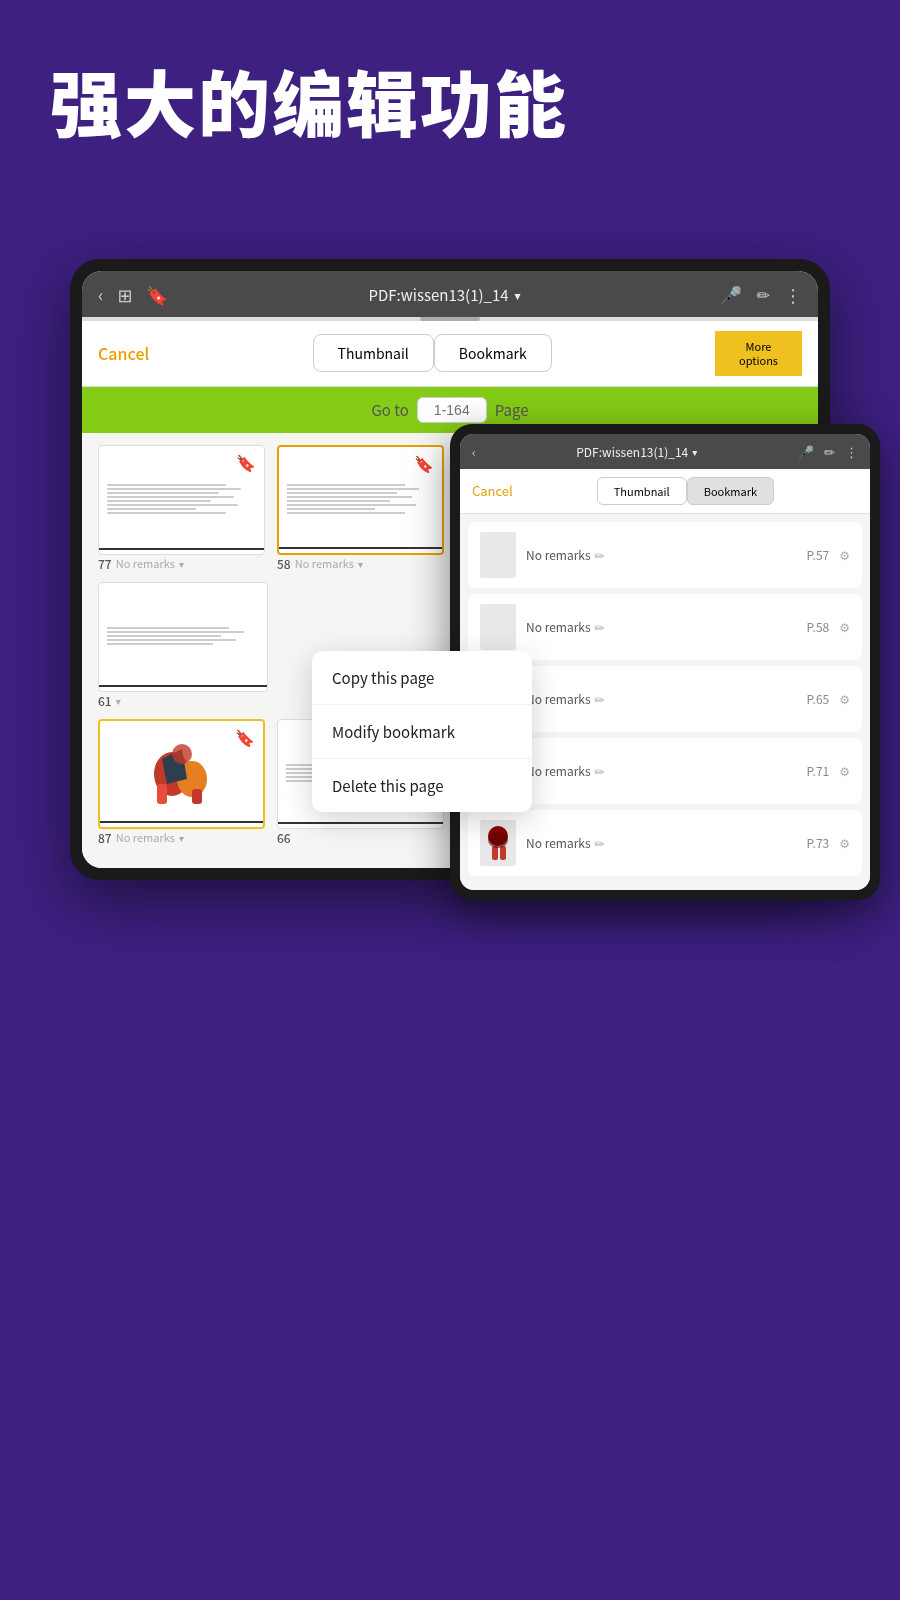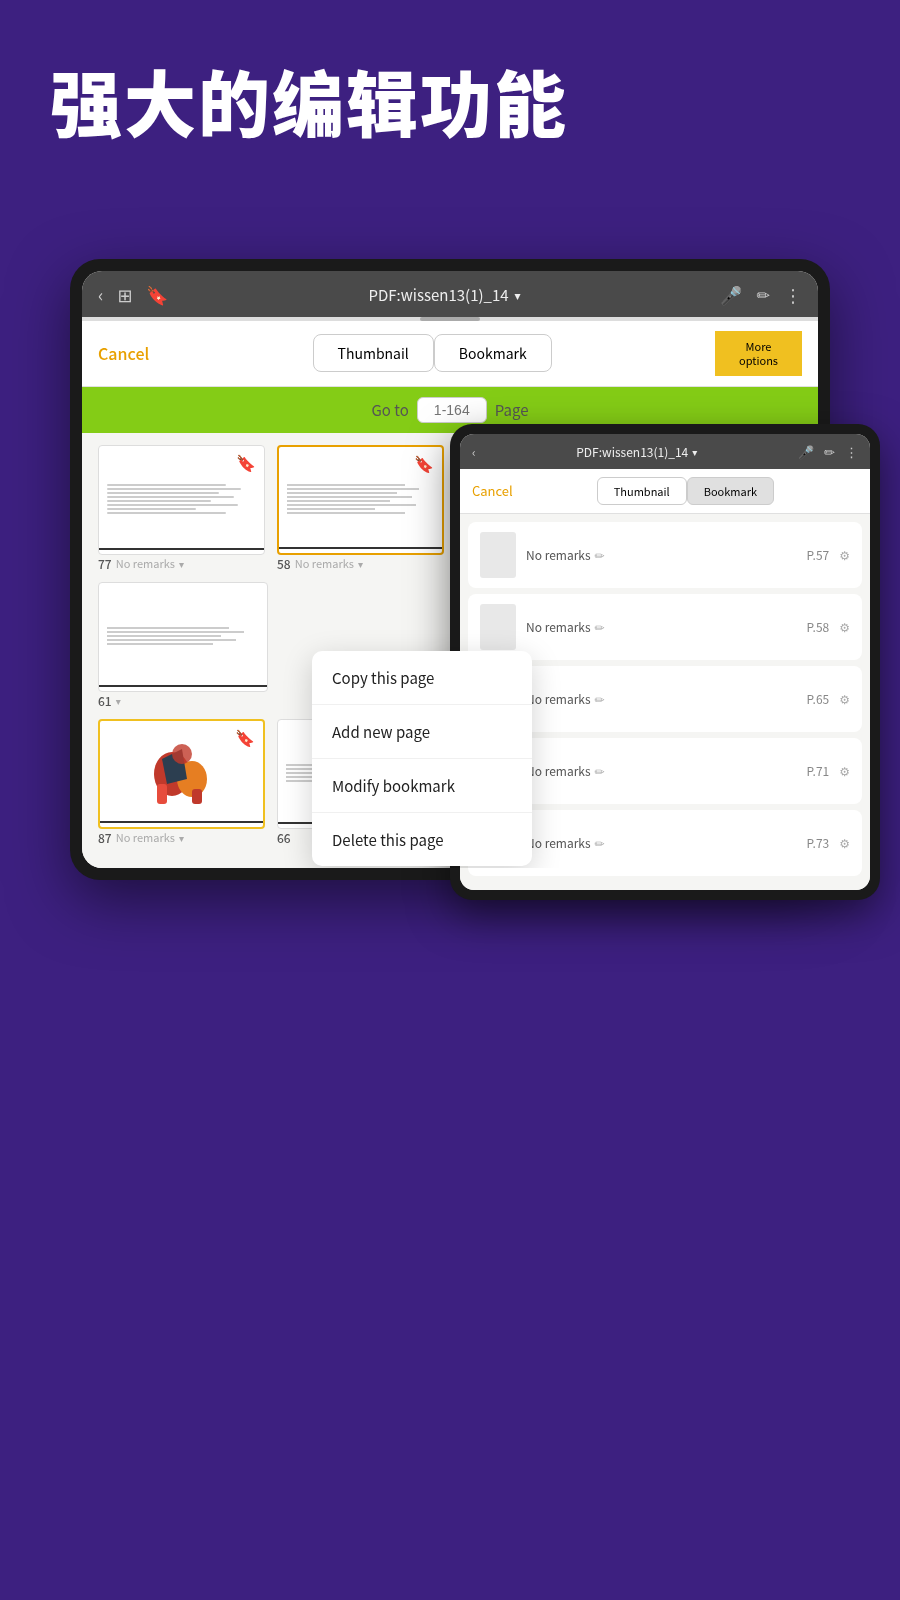--- a/index.html
+++ b/index.html
@@ -554,21 +554,20 @@
               <span class="thumb-num">66</span>
             </div>
           </div>
 
           <div class="thumb-cell"></div>
           <div class="thumb-cell"></div>
         </div>
 
         <div class="context-menu">
           <div class="context-item">Copy this page</div>
-          <div class="context-item">Add new page</div>
           <div class="context-item">Modify bookmark</div>
           <div class="context-item">Delete this page</div>
         </div>
 
       </div>
     </div>
   </div>
 
   <div class="tablet-secondary">
     <div class="tablet-secondary-inner">

